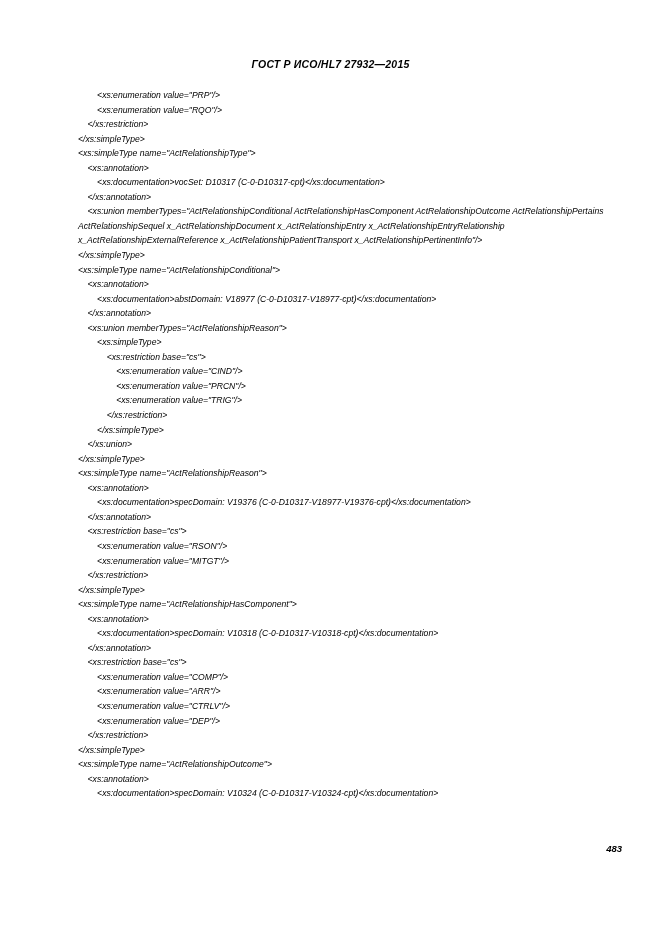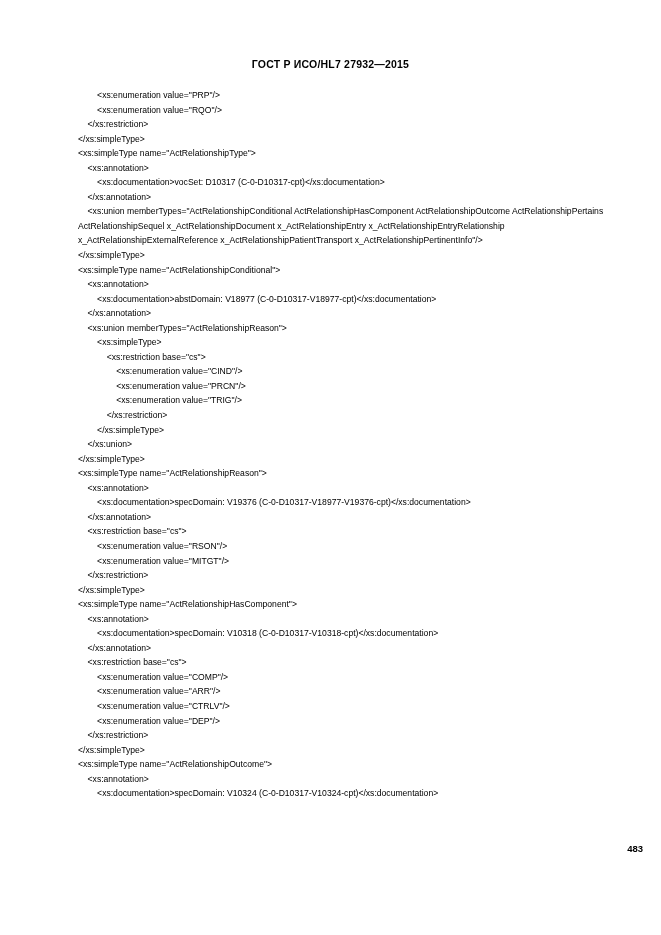--- a/index.html
+++ b/index.html
@@ -8,20 +8,21 @@
     background: #ffffff;
   }
   .page {
     position: relative;
     width: 661px;
     height: 935px;
     background: #ffffff;
     font-family: "Liberation Sans", sans-serif;
     color: #000000;
     overflow: hidden;
+    font-style: italic;
   }
   .header {
     position: absolute;
     top: 58px;
     left: 0;
     width: 661px;
     text-align: center;
     font-size: 10.5px;
     font-weight: bold;
     letter-spacing: 0.2px;
@@ -41,21 +42,20 @@
     min-height: 14.55px;
   }
   .page-number {
     position: absolute;
     top: 843px;
     left: 0;
     width: 622px;
     text-align: right;
     font-size: 9.5px;
     font-weight: bold;
-    margin-left: 21px;
   }
 </style>
 </head>
 <body>
 
 <div class="page">
 
   <div class="header">ГОСТ Р ИСО/HL7 27932—2015</div>
 
   <div class="code-block"><div class="code-line">        &lt;xs:enumeration value="PRP"/&gt;</div><div class="code-line">        &lt;xs:enumeration value="RQO"/&gt;</div><div class="code-line">    &lt;/xs:restriction&gt;</div><div class="code-line">&lt;/xs:simpleType&gt;</div><div class="code-line">&lt;xs:simpleType name="ActRelationshipType"&gt;</div><div class="code-line">    &lt;xs:annotation&gt;</div><div class="code-line">        &lt;xs:documentation&gt;vocSet: D10317 (C-0-D10317-cpt)&lt;/xs:documentation&gt;</div><div class="code-line">    &lt;/xs:annotation&gt;</div><div class="code-line">    &lt;xs:union memberTypes="ActRelationshipConditional ActRelationshipHasComponent ActRelationshipOutcome ActRelationshipPertains ActRelationshipSequel x_ActRelationshipDocument x_ActRelationshipEntry x_ActRelationshipEntryRelationship x_ActRelationshipExternalReference x_ActRelationshipPatientTransport x_ActRelationshipPertinentInfo"/&gt;</div><div class="code-line">&lt;/xs:simpleType&gt;</div><div class="code-line">&lt;xs:simpleType name="ActRelationshipConditional"&gt;</div><div class="code-line">    &lt;xs:annotation&gt;</div><div class="code-line">        &lt;xs:documentation&gt;abstDomain: V18977 (C-0-D10317-V18977-cpt)&lt;/xs:documentation&gt;</div><div class="code-line">    &lt;/xs:annotation&gt;</div><div class="code-line">    &lt;xs:union memberTypes="ActRelationshipReason"&gt;</div><div class="code-line">        &lt;xs:simpleType&gt;</div><div class="code-line">            &lt;xs:restriction base="cs"&gt;</div><div class="code-line">                &lt;xs:enumeration value="CIND"/&gt;</div><div class="code-line">                &lt;xs:enumeration value="PRCN"/&gt;</div><div class="code-line">                &lt;xs:enumeration value="TRIG"/&gt;</div><div class="code-line">            &lt;/xs:restriction&gt;</div><div class="code-line">        &lt;/xs:simpleType&gt;</div><div class="code-line">    &lt;/xs:union&gt;</div><div class="code-line">&lt;/xs:simpleType&gt;</div><div class="code-line">&lt;xs:simpleType name="ActRelationshipReason"&gt;</div><div class="code-line">    &lt;xs:annotation&gt;</div><div class="code-line">        &lt;xs:documentation&gt;specDomain: V19376 (C-0-D10317-V18977-V19376-cpt)&lt;/xs:documentation&gt;</div><div class="code-line">    &lt;/xs:annotation&gt;</div><div class="code-line">    &lt;xs:restriction base="cs"&gt;</div><div class="code-line">        &lt;xs:enumeration value="RSON"/&gt;</div><div class="code-line">        &lt;xs:enumeration value="MITGT"/&gt;</div><div class="code-line">    &lt;/xs:restriction&gt;</div><div class="code-line">&lt;/xs:simpleType&gt;</div><div class="code-line">&lt;xs:simpleType name="ActRelationshipHasComponent"&gt;</div><div class="code-line">    &lt;xs:annotation&gt;</div><div class="code-line">        &lt;xs:documentation&gt;specDomain: V10318 (C-0-D10317-V10318-cpt)&lt;/xs:documentation&gt;</div><div class="code-line">    &lt;/xs:annotation&gt;</div><div class="code-line">    &lt;xs:restriction base="cs"&gt;</div><div class="code-line">        &lt;xs:enumeration value="COMP"/&gt;</div><div class="code-line">        &lt;xs:enumeration value="ARR"/&gt;</div><div class="code-line">        &lt;xs:enumeration value="CTRLV"/&gt;</div><div class="code-line">        &lt;xs:enumeration value="DEP"/&gt;</div><div class="code-line">    &lt;/xs:restriction&gt;</div><div class="code-line">&lt;/xs:simpleType&gt;</div><div class="code-line">&lt;xs:simpleType name="ActRelationshipOutcome"&gt;</div><div class="code-line">    &lt;xs:annotation&gt;</div><div class="code-line">        &lt;xs:documentation&gt;specDomain: V10324 (C-0-D10317-V10324-cpt)&lt;/xs:documentation&gt;</div></div>

